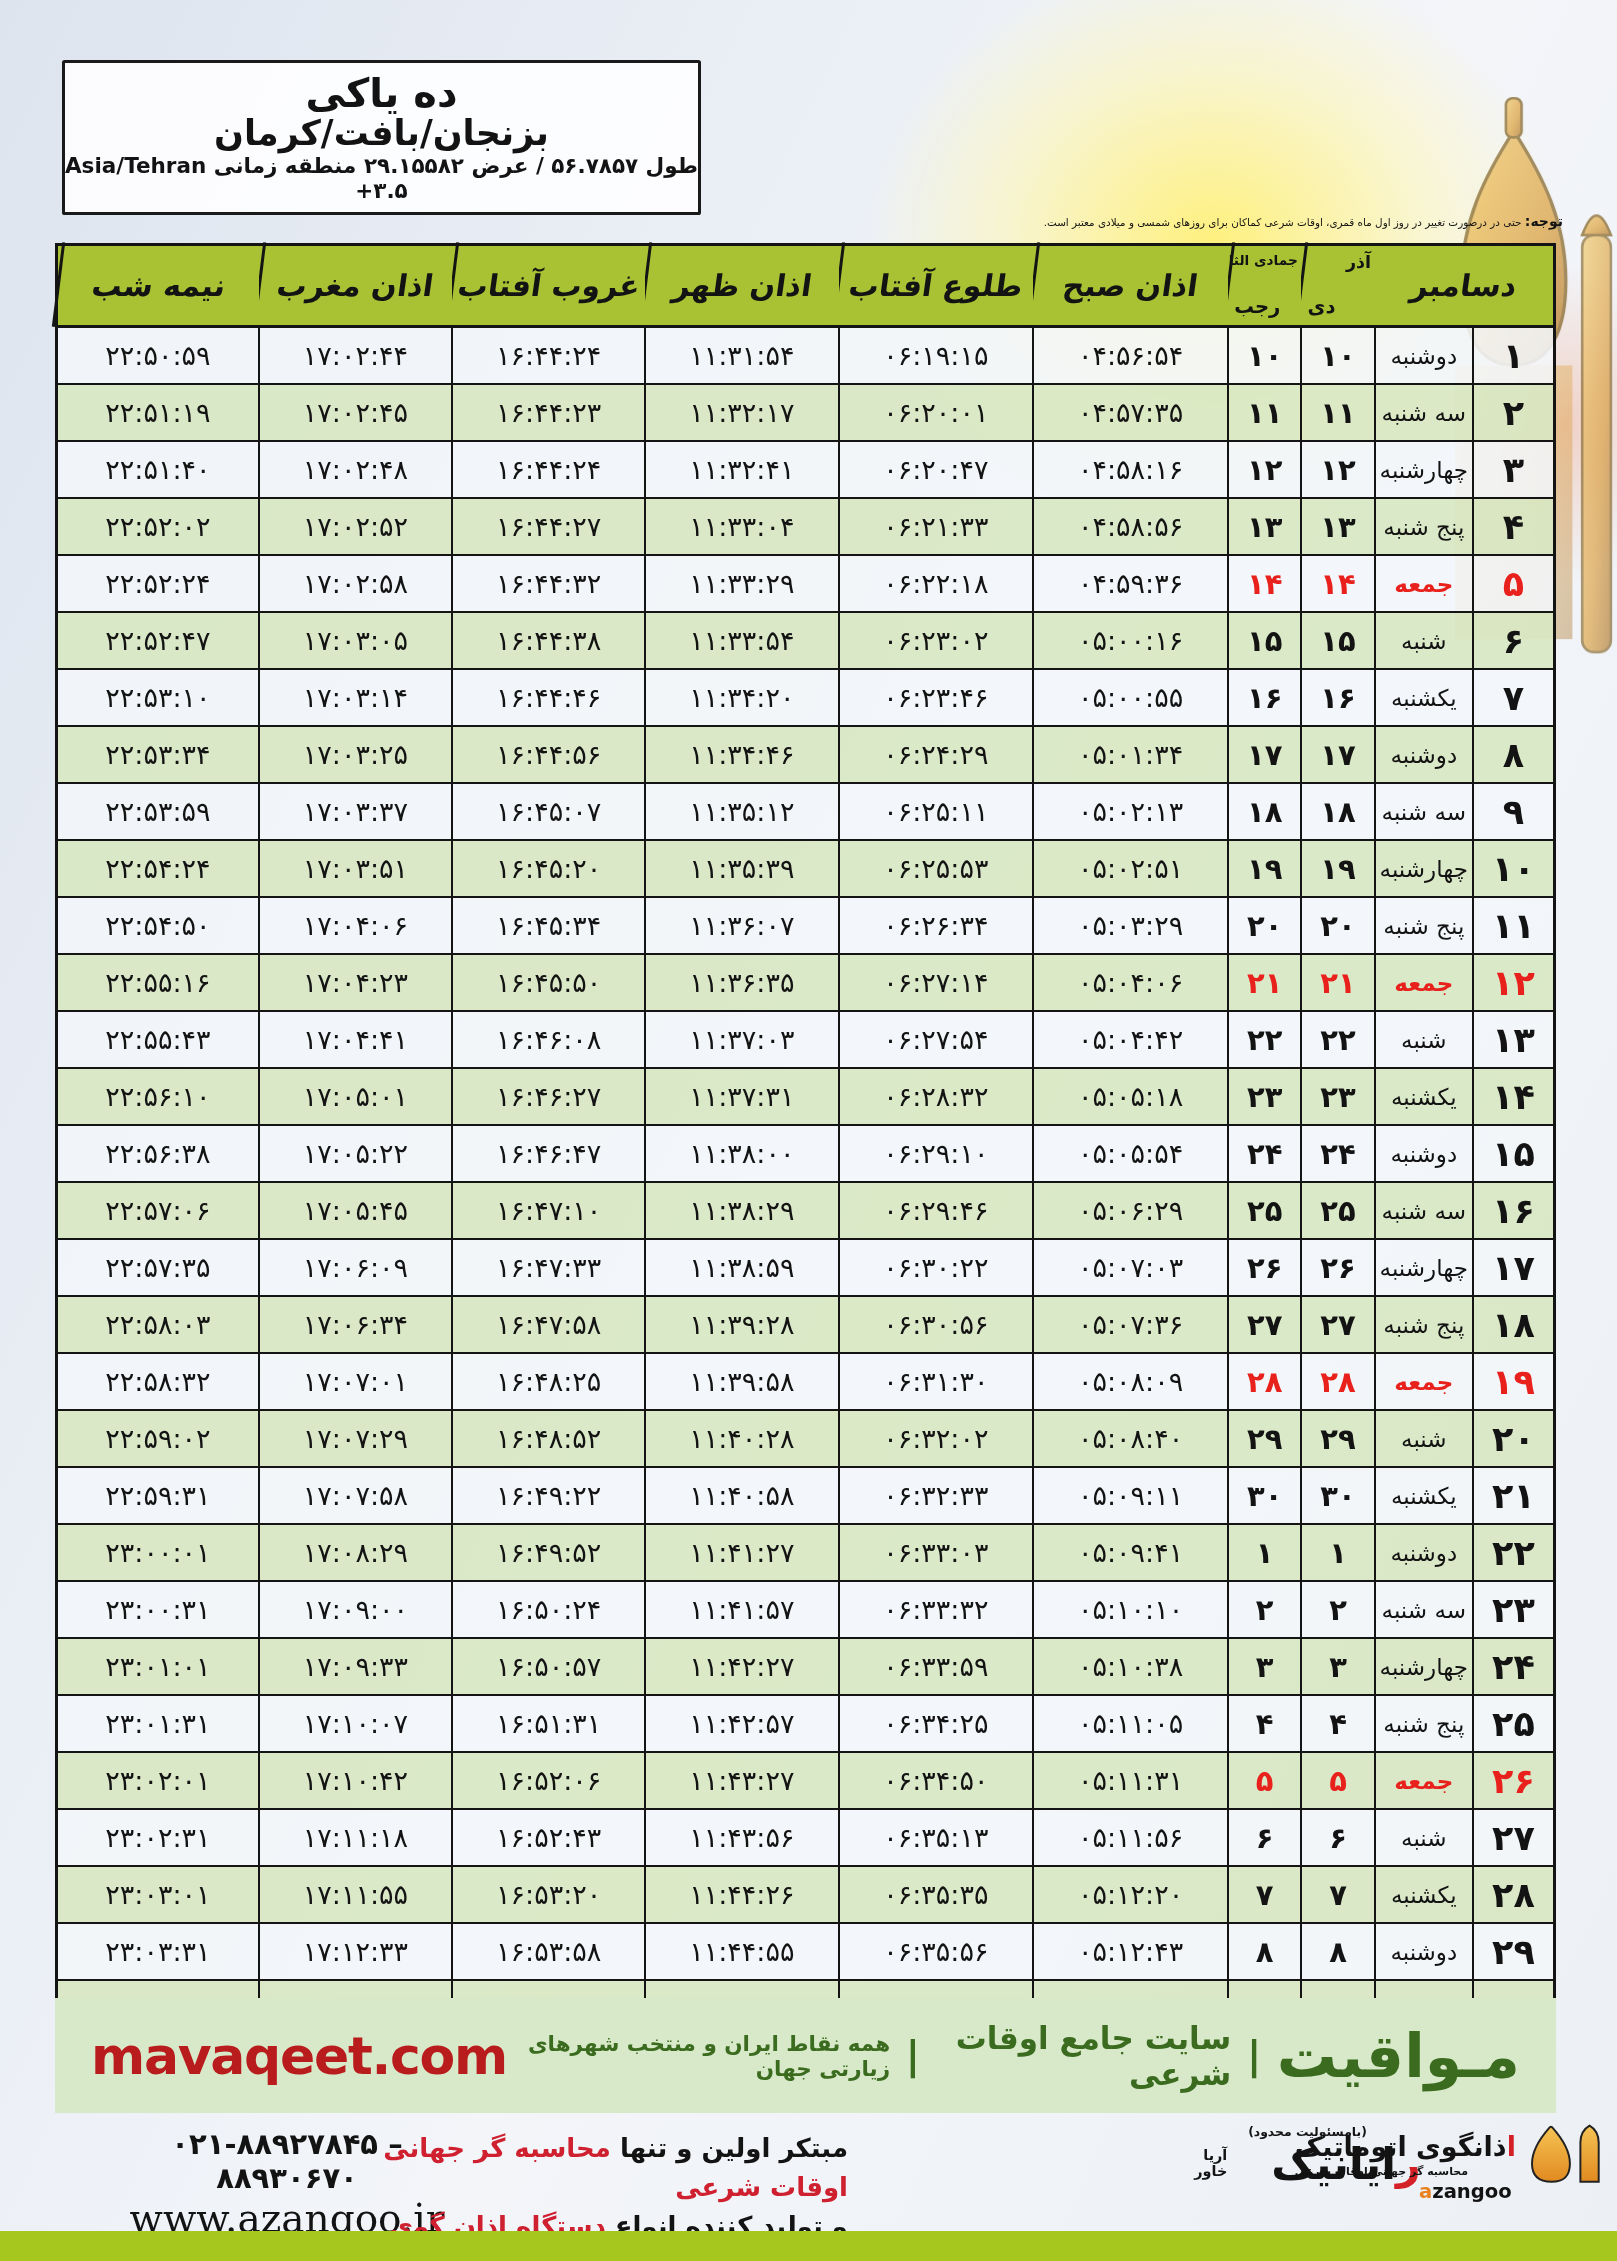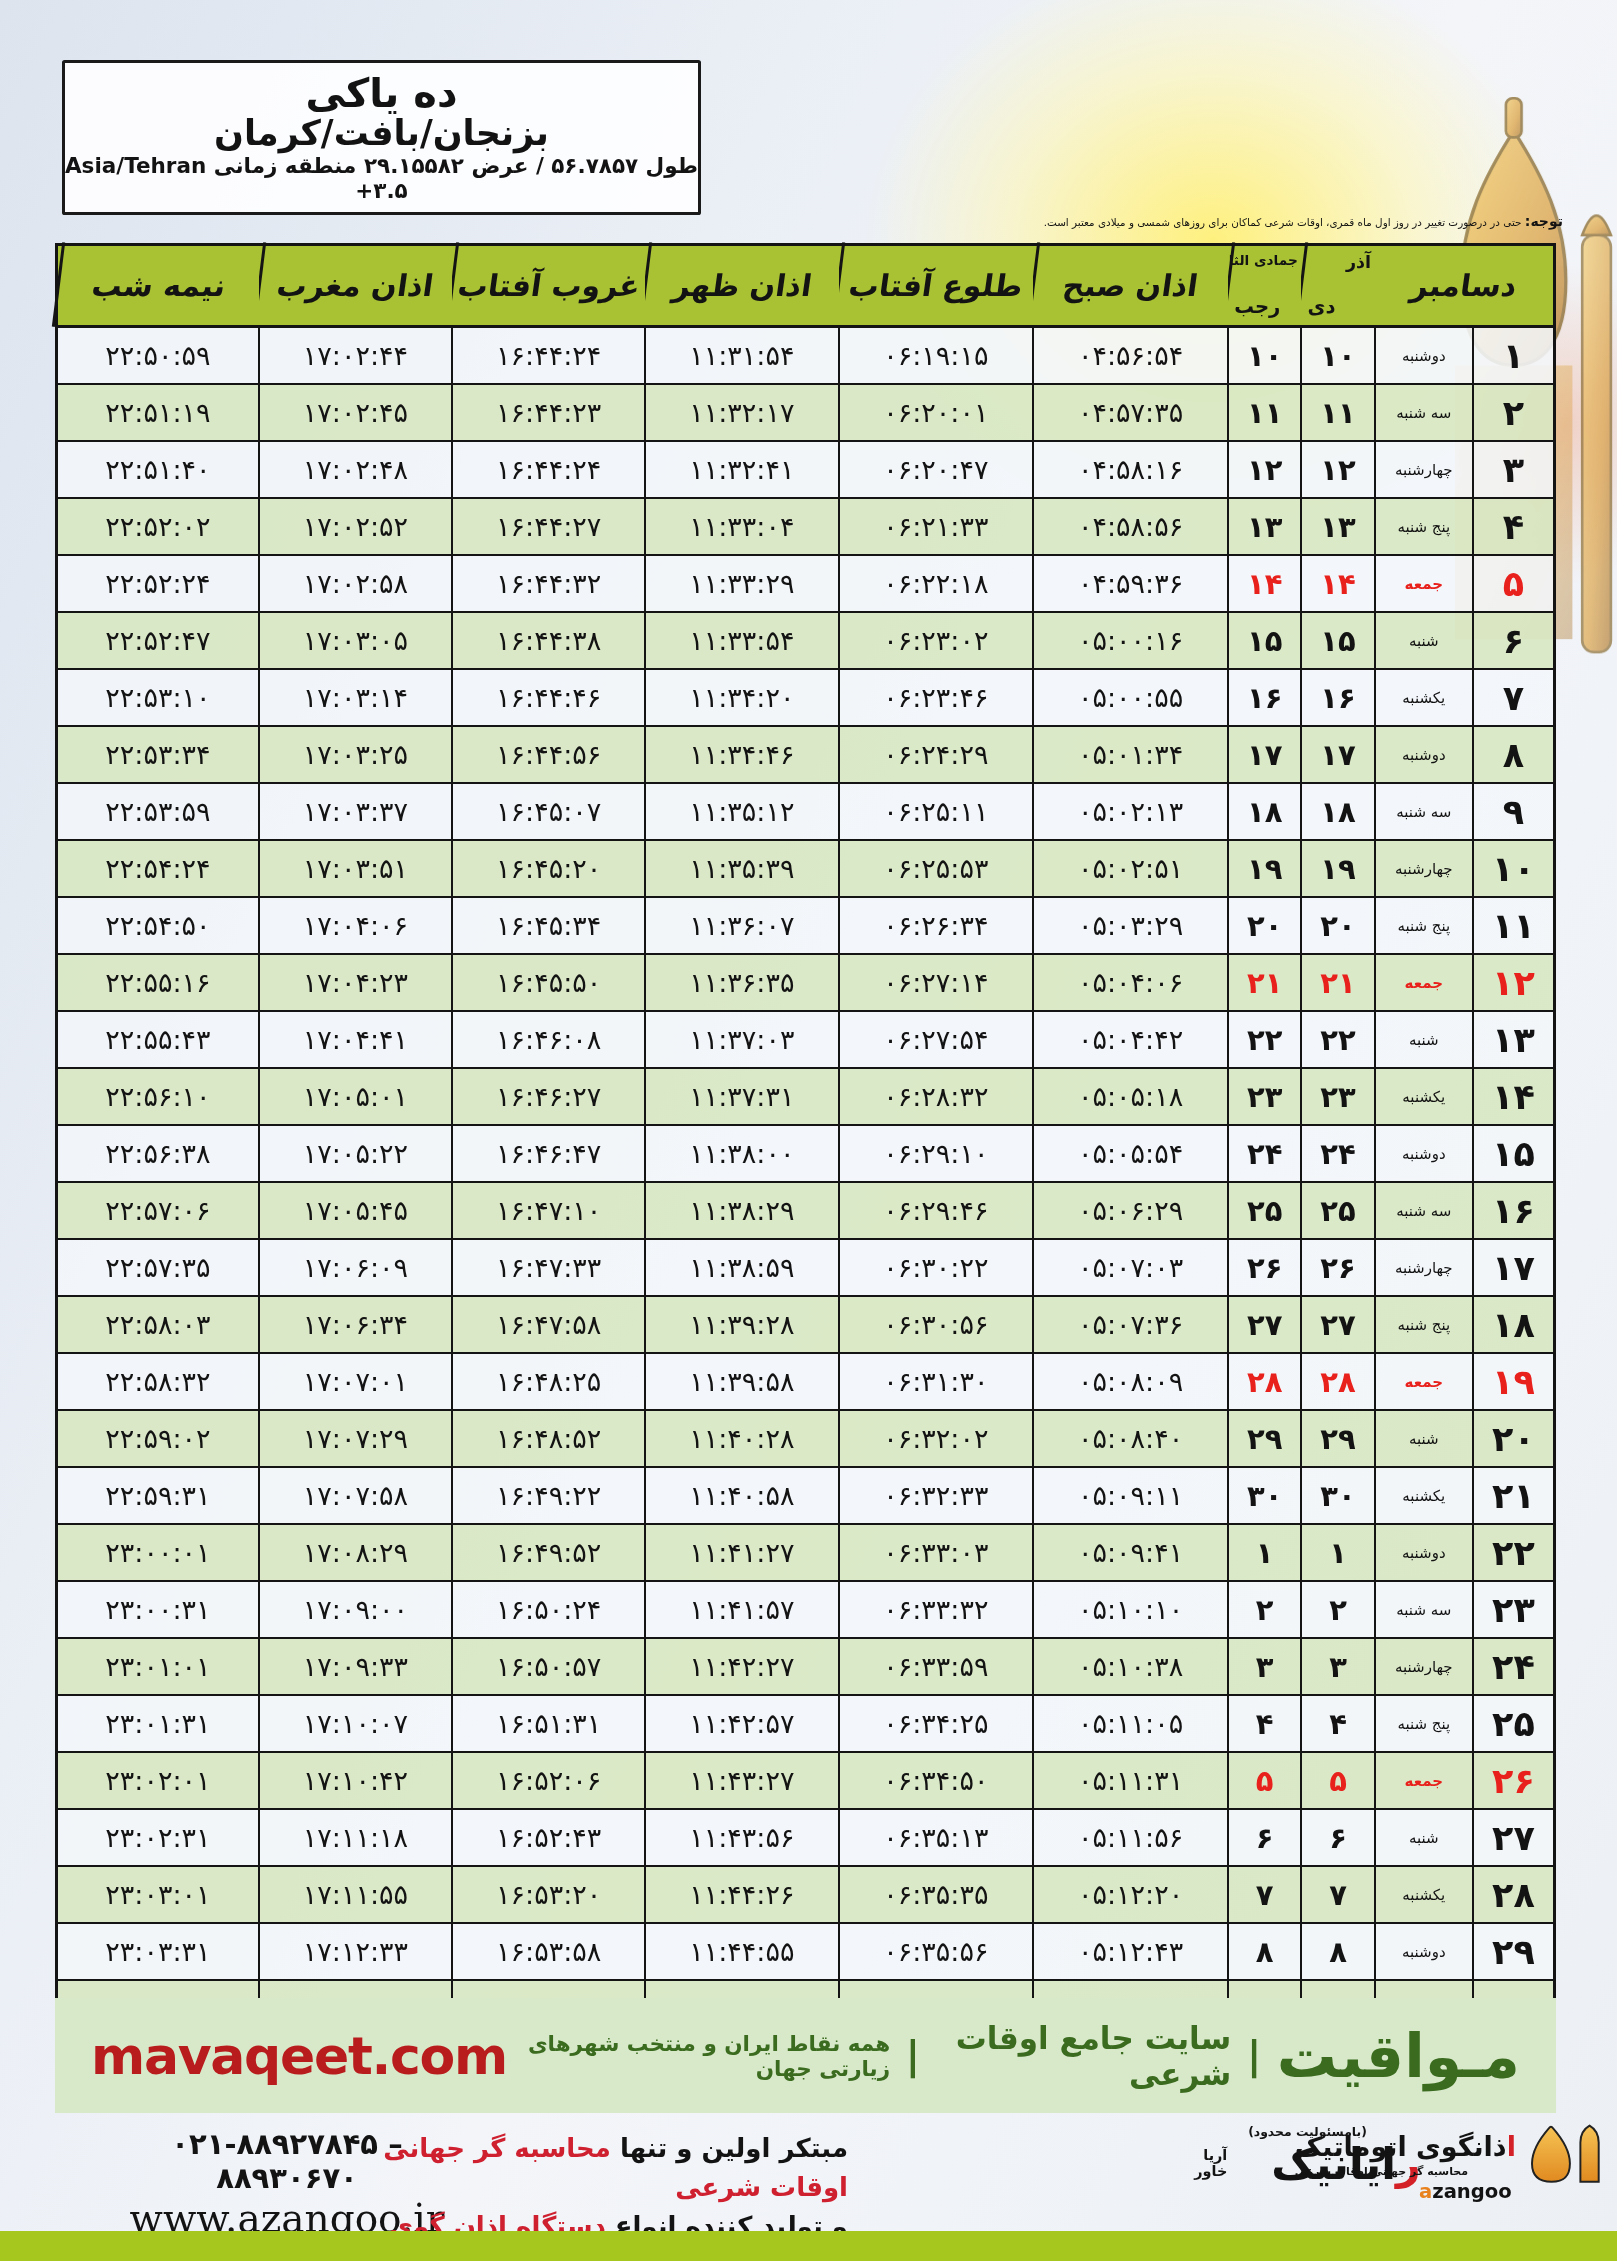--- a/index.html
+++ b/index.html
@@ -42,21 +42,21 @@
   thead th{background:#a8c233;height:77px;border-bottom:3.9px solid #141414;position:relative;
            font-weight:bold;font-size:30px;overflow:visible;}
   thead th .thx{display:inline-block;transform:skewX(-8deg);}
   thead th .sl{position:absolute;left:-1.3px;top:-3.9px;height:85px;width:2.6px;background:#141414;transform:rotate(7deg);}
   thead th:last-child{}
   tbody td{height:53px;border:2px solid #141414;text-align:center;vertical-align:middle;
            font-size:27px;overflow:hidden;white-space:nowrap;}
   tbody tr.odd td{background:rgba(242,246,249,.88);}
   tbody tr.even td{background:rgba(216,231,195,.93);}
   td.d-day{font-size:35px;font-weight:bold;}
-  td.d-wd{font-size:15px;margin-top:41px;}
+  td.d-wd{font-size:23px;margin-top:41px;}
   td.d-pd,td.d-ld{font-size:29px;font-weight:600;}
   tr.friday td.d-day,tr.friday td.d-wd,tr.friday td.d-pd,tr.friday td.d-ld{color:#e8211d;font-weight:bold;}
   .dual{position:relative;width:100%;height:100%;display:block;}
   .dual .top{position:absolute;top:5.2px;right:2.6px;font-size:17.6px;font-weight:bold;white-space:nowrap;}
   .dual .bot{position:absolute;bottom:6.5px;left:5.2px;font-size:19.6px;font-weight:bold;white-space:nowrap;}
   .dual .tiny{font-size:13.7px;}
 
   
   .band{position:absolute;right:62px;top:1998px;width:1501px;height:115px;background:#d8e9ca;
         display:flex;align-items:center;justify-content:space-between;box-sizing:border-box;padding:0 36px;}

